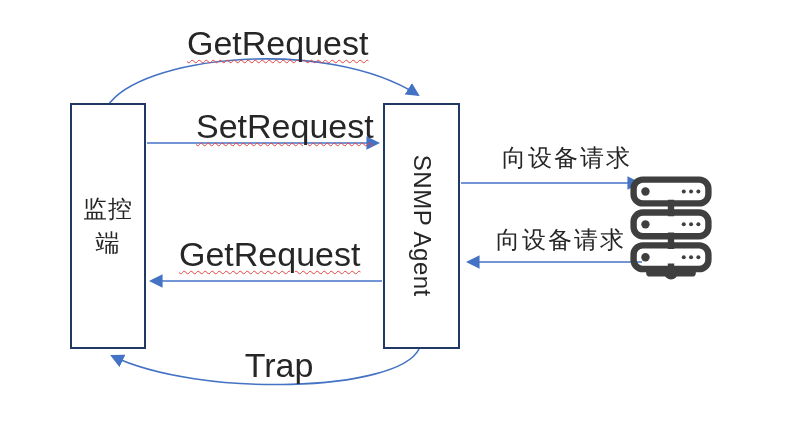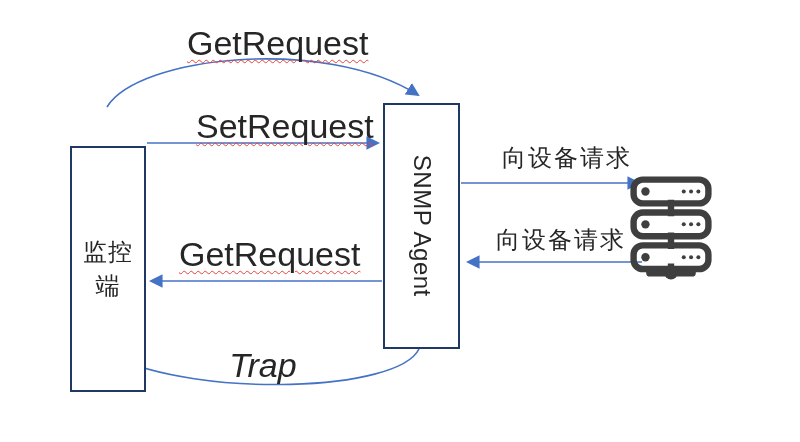--- a/index.html
+++ b/index.html
@@ -16,21 +16,21 @@
     overflow:hidden;
   }
   .canvas{position:absolute;left:0;top:0;width:800px;height:442px;}
   .arrow-layer{position:absolute;left:0;top:0;width:800px;height:442px;pointer-events:none;}
   .arrow{stroke:var(--arrow);fill:none;stroke-width:1.6px;}
   .arrowhead{fill:var(--arrow);}
   .node-box{
     position:absolute;border:2.5px solid var(--box-border);background:#ffffff;
     box-sizing:border-box;display:flex;align-items:center;justify-content:center;
   }
-  .monitor-box{left:70px;top:103px;width:76px;height:246px;margin-top:43px;}
+  .monitor-box{left:70px;top:103px;width:76px;height:246px;}
   .agent-box{left:383px;top:103px;width:77px;height:246px;}
   .node-label{
     color:var(--text);font-size:24px;line-height:1.4;text-align:center;
     letter-spacing:1px;
   }
   .agent-label{transform:rotate(90deg);white-space:nowrap;letter-spacing:0.5px;}
   .edge-label{
     position:absolute;color:var(--text);text-align:center;white-space:nowrap;
     font-size:34px;line-height:30px;
   }
@@ -38,21 +38,21 @@
     text-decoration-line:underline;
     text-decoration-style:wavy;
     text-decoration-color:var(--squiggle);
     text-decoration-thickness:1px;
     text-underline-offset:4px;
   }
   .cn{font-size:24px;letter-spacing:2px;}
   .lbl-getrequest{left:187px;top:28px;width:160px;}
   .lbl-setrequest{left:196px;top:111px;width:160px;}
   .lbl-getresponse{left:179px;top:239px;width:164px;}
-  .lbl-trap{left:208px;top:350px;width:110px;font-style:italic;}
+  .lbl-trap{left:224px;top:350px;width:110px;}
   .lbl-todevice{left:494px;top:145px;width:146px;font-family:Liberation Mono, monospace;}
   .lbl-fetchdata{left:496px;top:225px;width:130px;}
   .server-icon-wrap{position:absolute;left:629px;top:176px;width:84px;height:104px;}
   .server-icon-wrap svg{width:100%;height:100%;}
   .srv-stroke{stroke:var(--server);fill:none;}
   .srv-fill{fill:var(--server);}
 </style>
 </head>
 <body>
 

